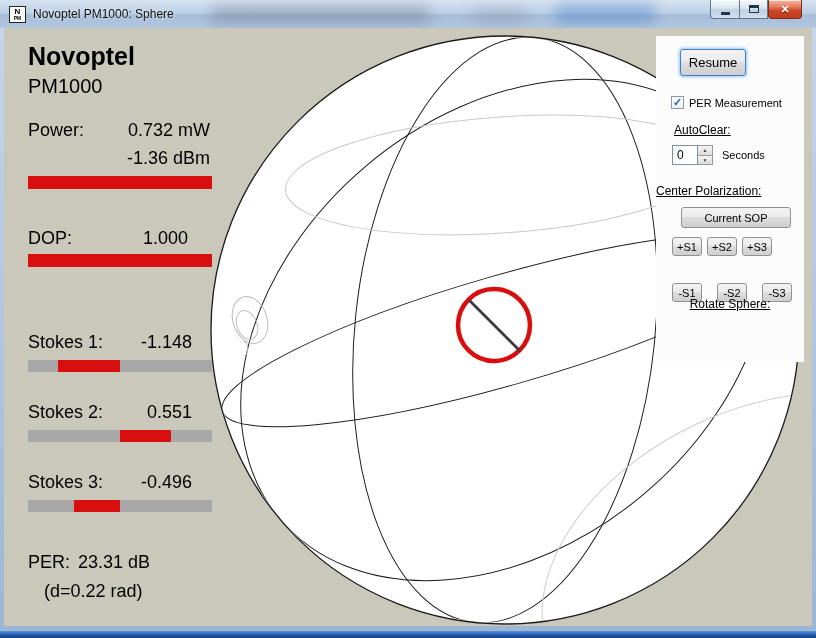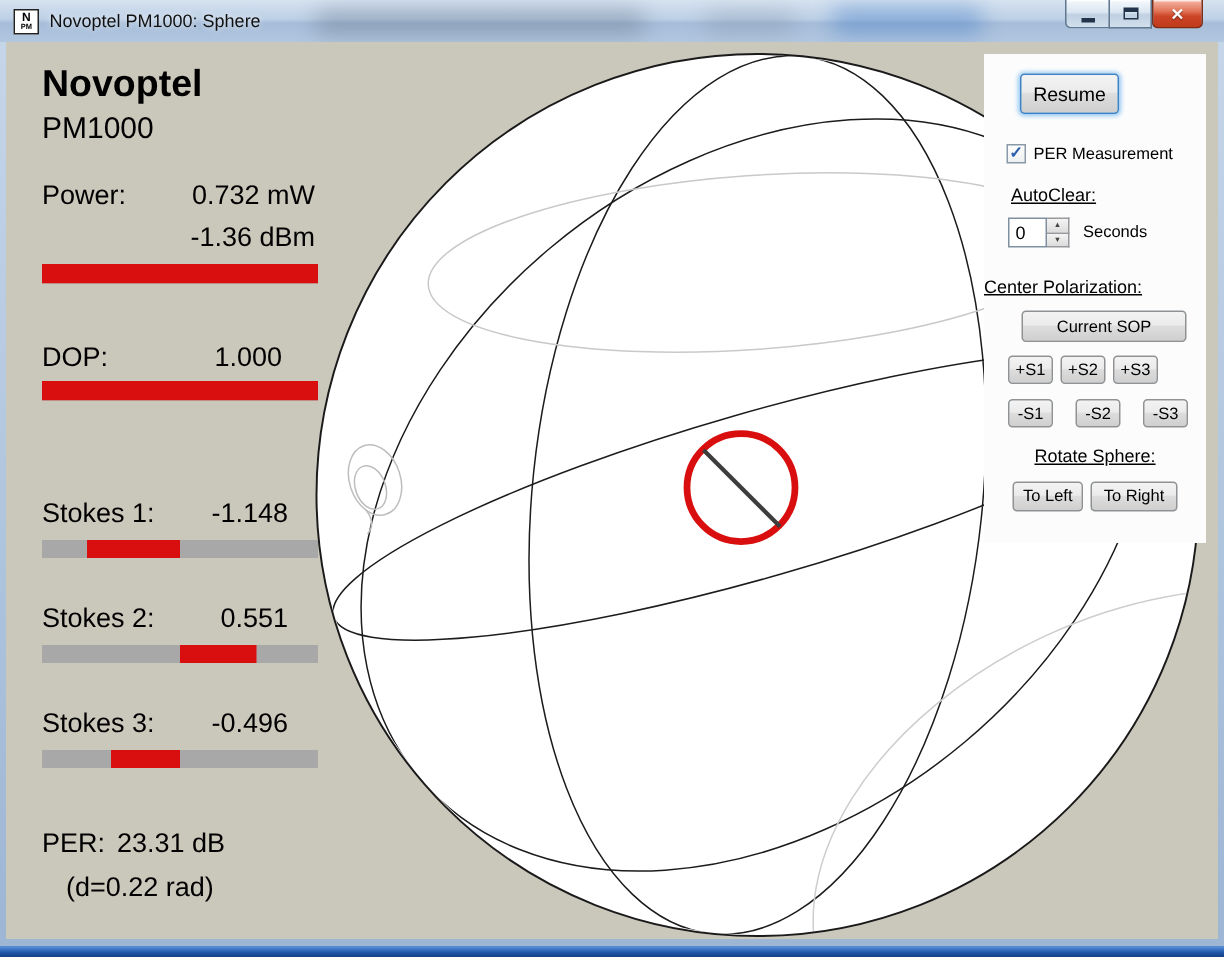--- a/index.html
+++ b/index.html
@@ -91,21 +91,21 @@
   .spin-btns { display:flex; flex-direction:column; width:15px; height:20px; }
   .spin-btn { flex:1; border:1px solid #97999c; border-left:none; cursor:pointer;
               background:linear-gradient(180deg,#f4f4f4,#dcdcdc);
               display:flex; align-items:center; justify-content:center; font-size:5px; color:#444; }
   .spin-btn + .spin-btn { border-top:none; }
   .spin-unit { margin-left:9px; font-size:11px; }
   .lbl-centerpol { left:0; top:148px; width:100%; text-align:left; }
   .btn-sop { left:25px; top:171px; width:110px; height:21px; }
   .btn-row { display:flex; gap:5px; }
   .row-plus { left:16px; top:201px; }
-  .row-minus { left:16px; top:230px;gap:15px; }
+  .row-minus { left:16px; top:247px;gap:15px; }
   .btn-s { width:30px; height:19px; }
   .lbl-rotate { left:0; top:261px; width:100%; text-align:center; }
   .row-rotate { left:19px; top:285px; }
   .btn-left { width:47px; height:20px; }
   .btn-right { width:58px; height:20px; }
 </style>
 </head>
 <body>
 
 <div class="screen">
@@ -244,24 +244,20 @@
           <button class="btn btn-s">+S2</button>
           <button class="btn btn-s">+S3</button>
         </div>
         <div class="btn-row row-minus">
           <button class="btn btn-s">-S1</button>
           <button class="btn btn-s">-S2</button>
           <button class="btn btn-s">-S3</button>
         </div>
 
         <div class="lbl lbl-rotate">Rotate Sphere:</div>
-        <div class="btn-row row-rotate">
-          <button class="btn btn-left">To Left</button>
-          <button class="btn btn-right">To Right</button>
-        </div>
       </div>
 
     </div>
 
     <div class="window-bottom"></div>
   </div>
 
   <div class="taskbar"></div>
 </div>
 

